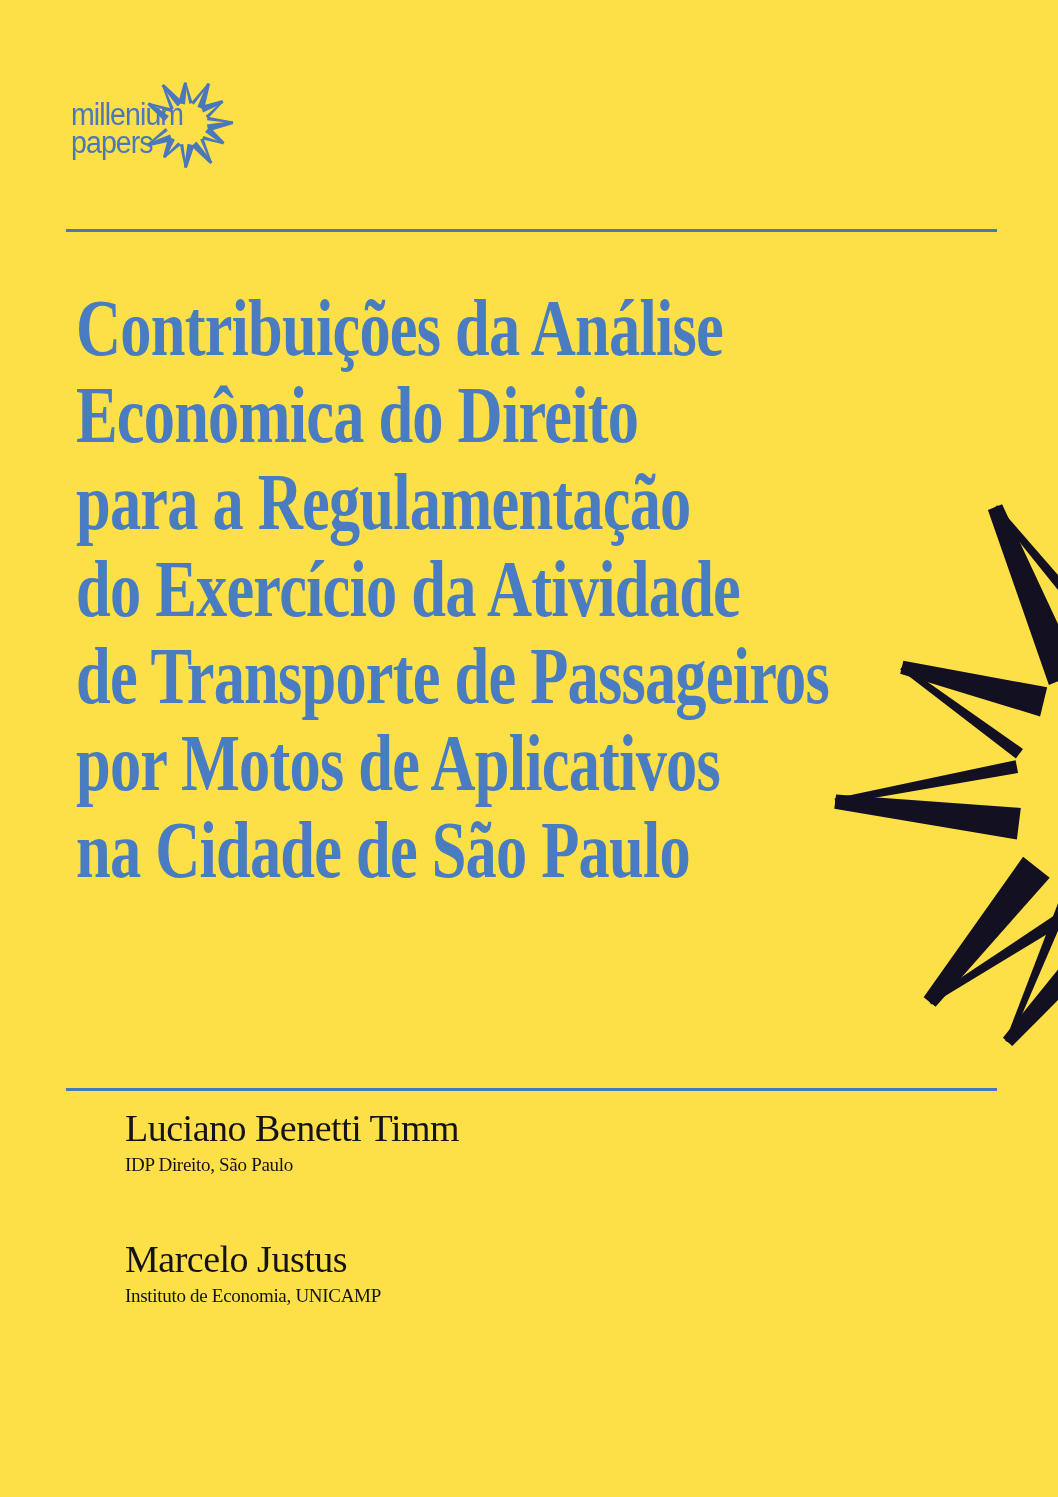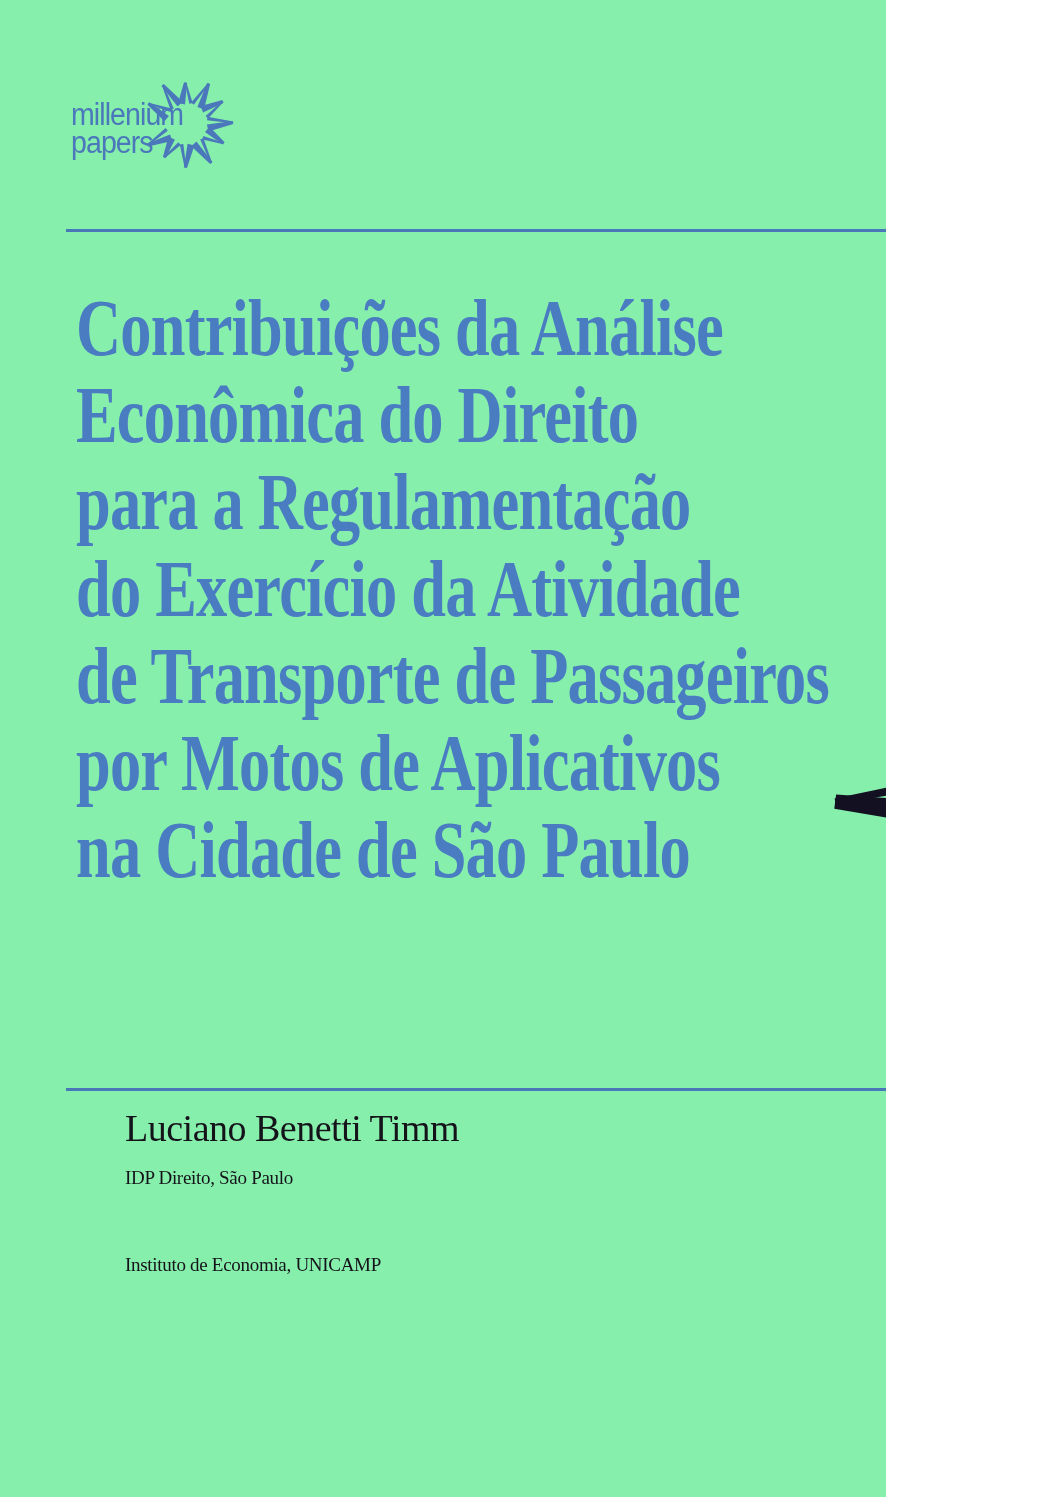--- a/index.html
+++ b/index.html
@@ -1,23 +1,22 @@
 <!DOCTYPE html>
 <html style="--brand-blue: #4a78ba; --title-blue: #4a7cc2; --rule-blue: #4878b8;"><head>
 <meta charset="utf-8">
 <style>
   html, body { margin: 0; padding: 0; background: #ffffff; }
   .page {
     position: relative;
-    width: 842px;
+    width: 1058px;
     height: 1497px;
-    background: #86efac;
+    background: #fde047;
     overflow: hidden;
     font-family: "Liberation Serif", serif;
-    padding-left: 44px;
   }
   
   .logo-burst {
     position: absolute;
     left: 127px;
     top: 64px;
     width: 120px;
     height: 120px;
     z-index: 1;
   }
@@ -64,21 +63,21 @@
   .author { position: absolute; left: 125px; z-index: 2; }
   .author-1 { top: 1106px; }
   .author-2 { top: 1237px; }
   .author-name {
     font-size: 38px;
     line-height: 44px;
     letter-spacing: -0.5px;
     color: #15131a;
   }
   .author-affil {
-    margin-top: 17px;
+    margin-top: 4px;
     font-size: 19px;
     letter-spacing: -0.3px;
     color: #15131a;
   }
   
   .big-burst {
     position: absolute;
     left: 0;
     top: 0;
     width: 1058px;
@@ -146,16 +145,17 @@
     <div class="tl">na Cidade de São Paulo</div>
   </div>
 
   <div class="rule rule-bottom"></div>
 
   <div class="author author-1">
     <div class="author-name">Luciano Benetti Timm</div>
     <div class="author-affil">IDP Direito, São Paulo</div>
   </div>
   <div class="author author-2">
+    <div class="author-name">Marcelo Justus</div>
     <div class="author-affil">Instituto de Economia, UNICAMP</div>
   </div>
 
 </div>
 
 </body></html>

